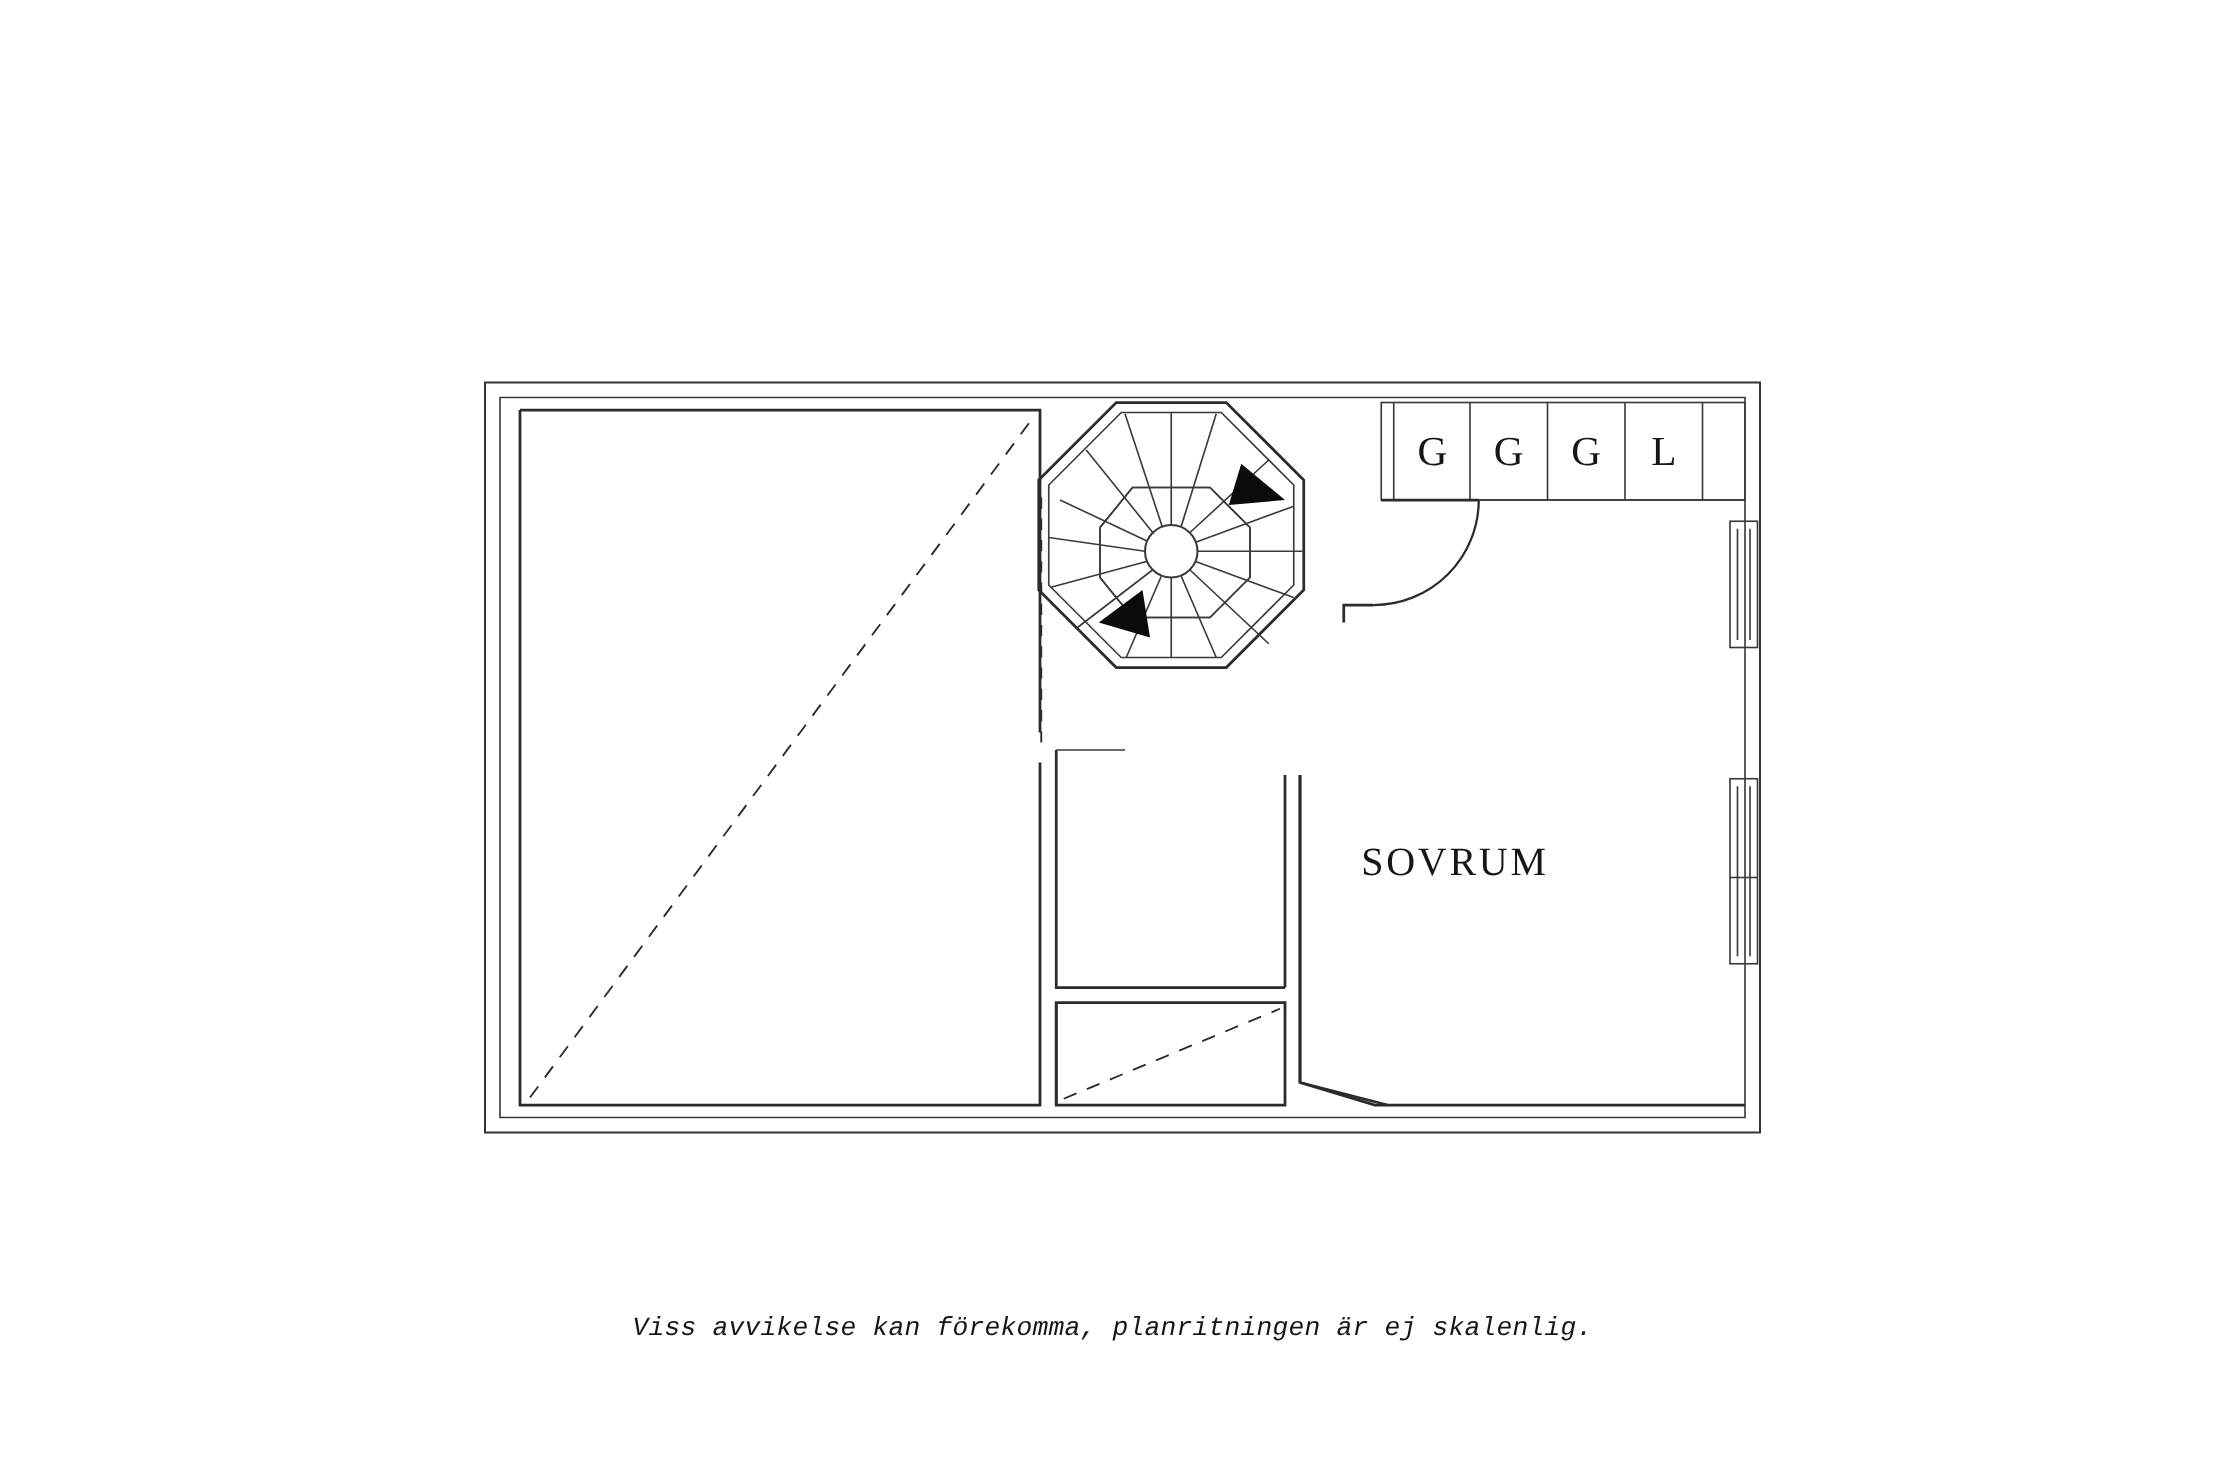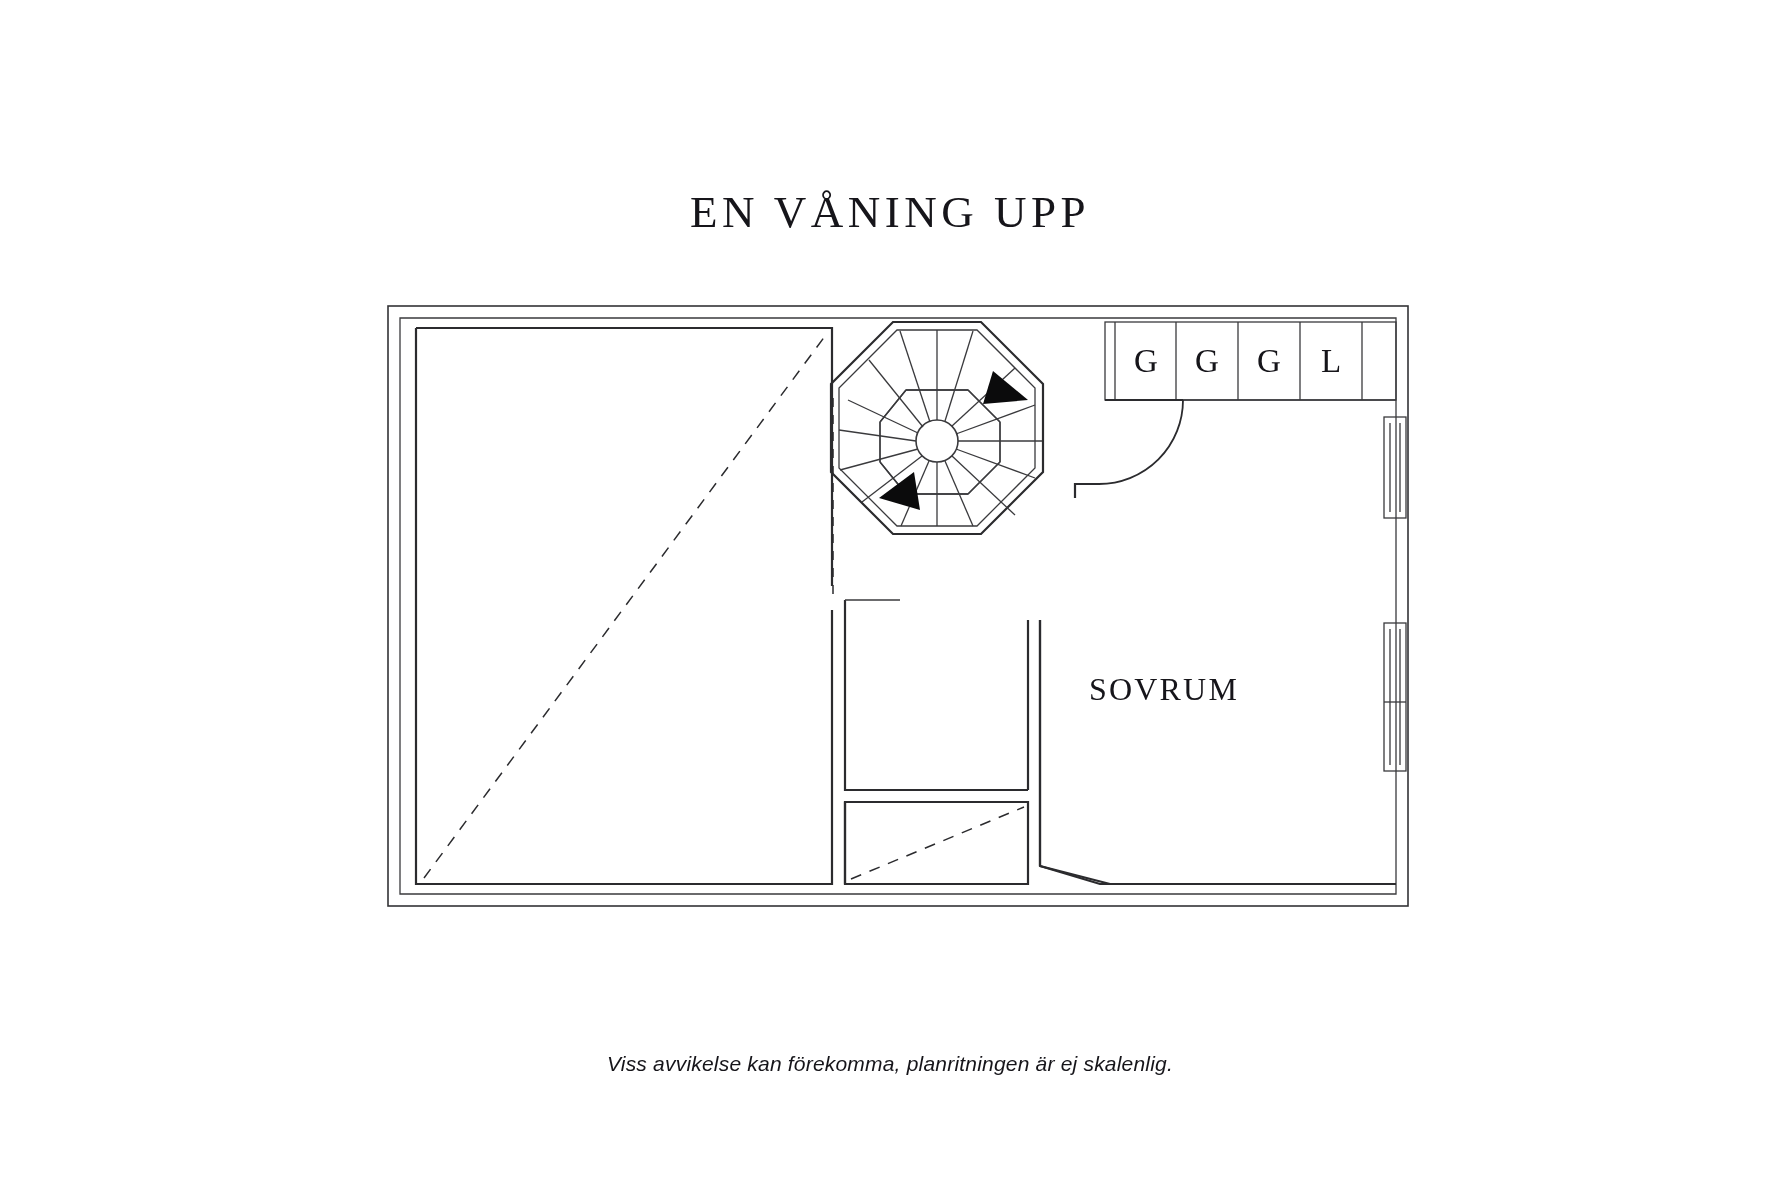--- a/index.html
+++ b/index.html
@@ -34,21 +34,21 @@
     color: #16151a;
     line-height: 1;
     white-space: nowrap;
   }
   #plan-footnote {
     position: absolute;
     top: 1052px;
     left: 0;
     width: 1780px;
     text-align: center;
-    font-family: Liberation Sans, sans-serif;
+    font-family: Liberation Mono, monospace;
     font-style: italic;
     font-size: 21px;
     letter-spacing: 0.2px;
     color: #16151a;
     white-space: nowrap;
   }
   #floorplan-svg {
     position: absolute;
     top: 0;
     left: 0;
@@ -79,21 +79,20 @@
     letter-spacing: 2.2px;
     fill: #16151a;
     text-anchor: middle;
   }
 </style>
 </head>
 <body>
 
 <div id="page">
 
-  <div id="plan-title">EN VÅNING UPP</div>
 
   <svg id="floorplan-svg" viewBox="0 0 1780 1187">
 
     <g>
       <rect class="wall-thin" x="388" y="306" width="1020" height="600"></rect>
 
       <path class="wall-hair" d="M 400,318 L 1396,318 L 1396,894 L 400,894 Z"></path>
     </g>
 
     <g>

